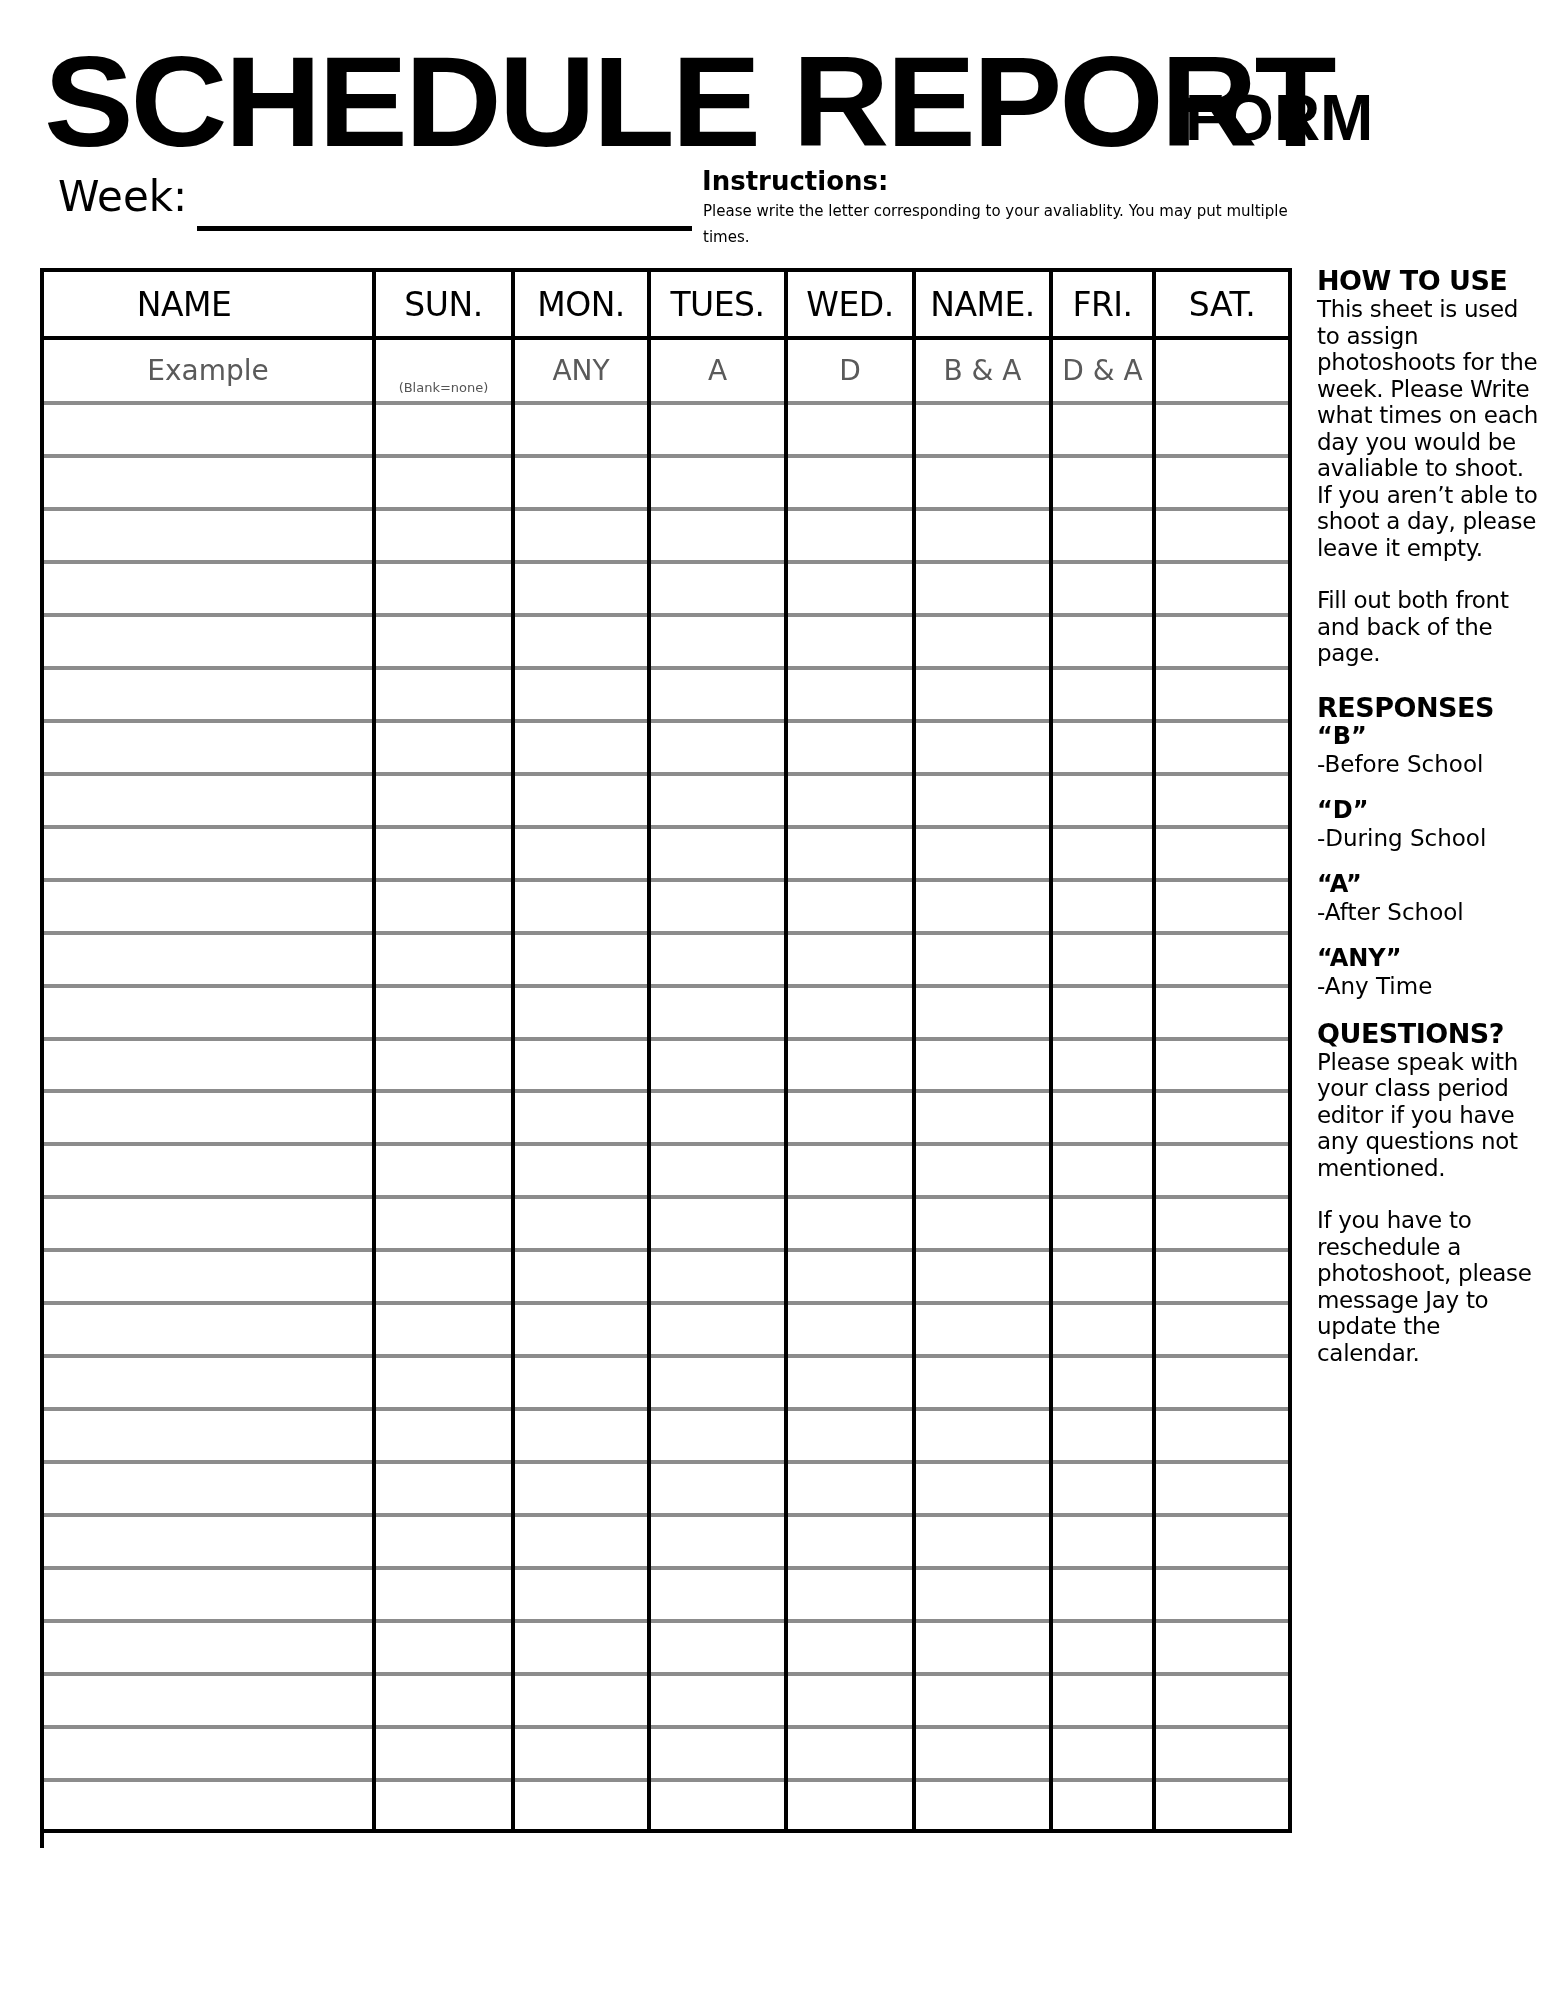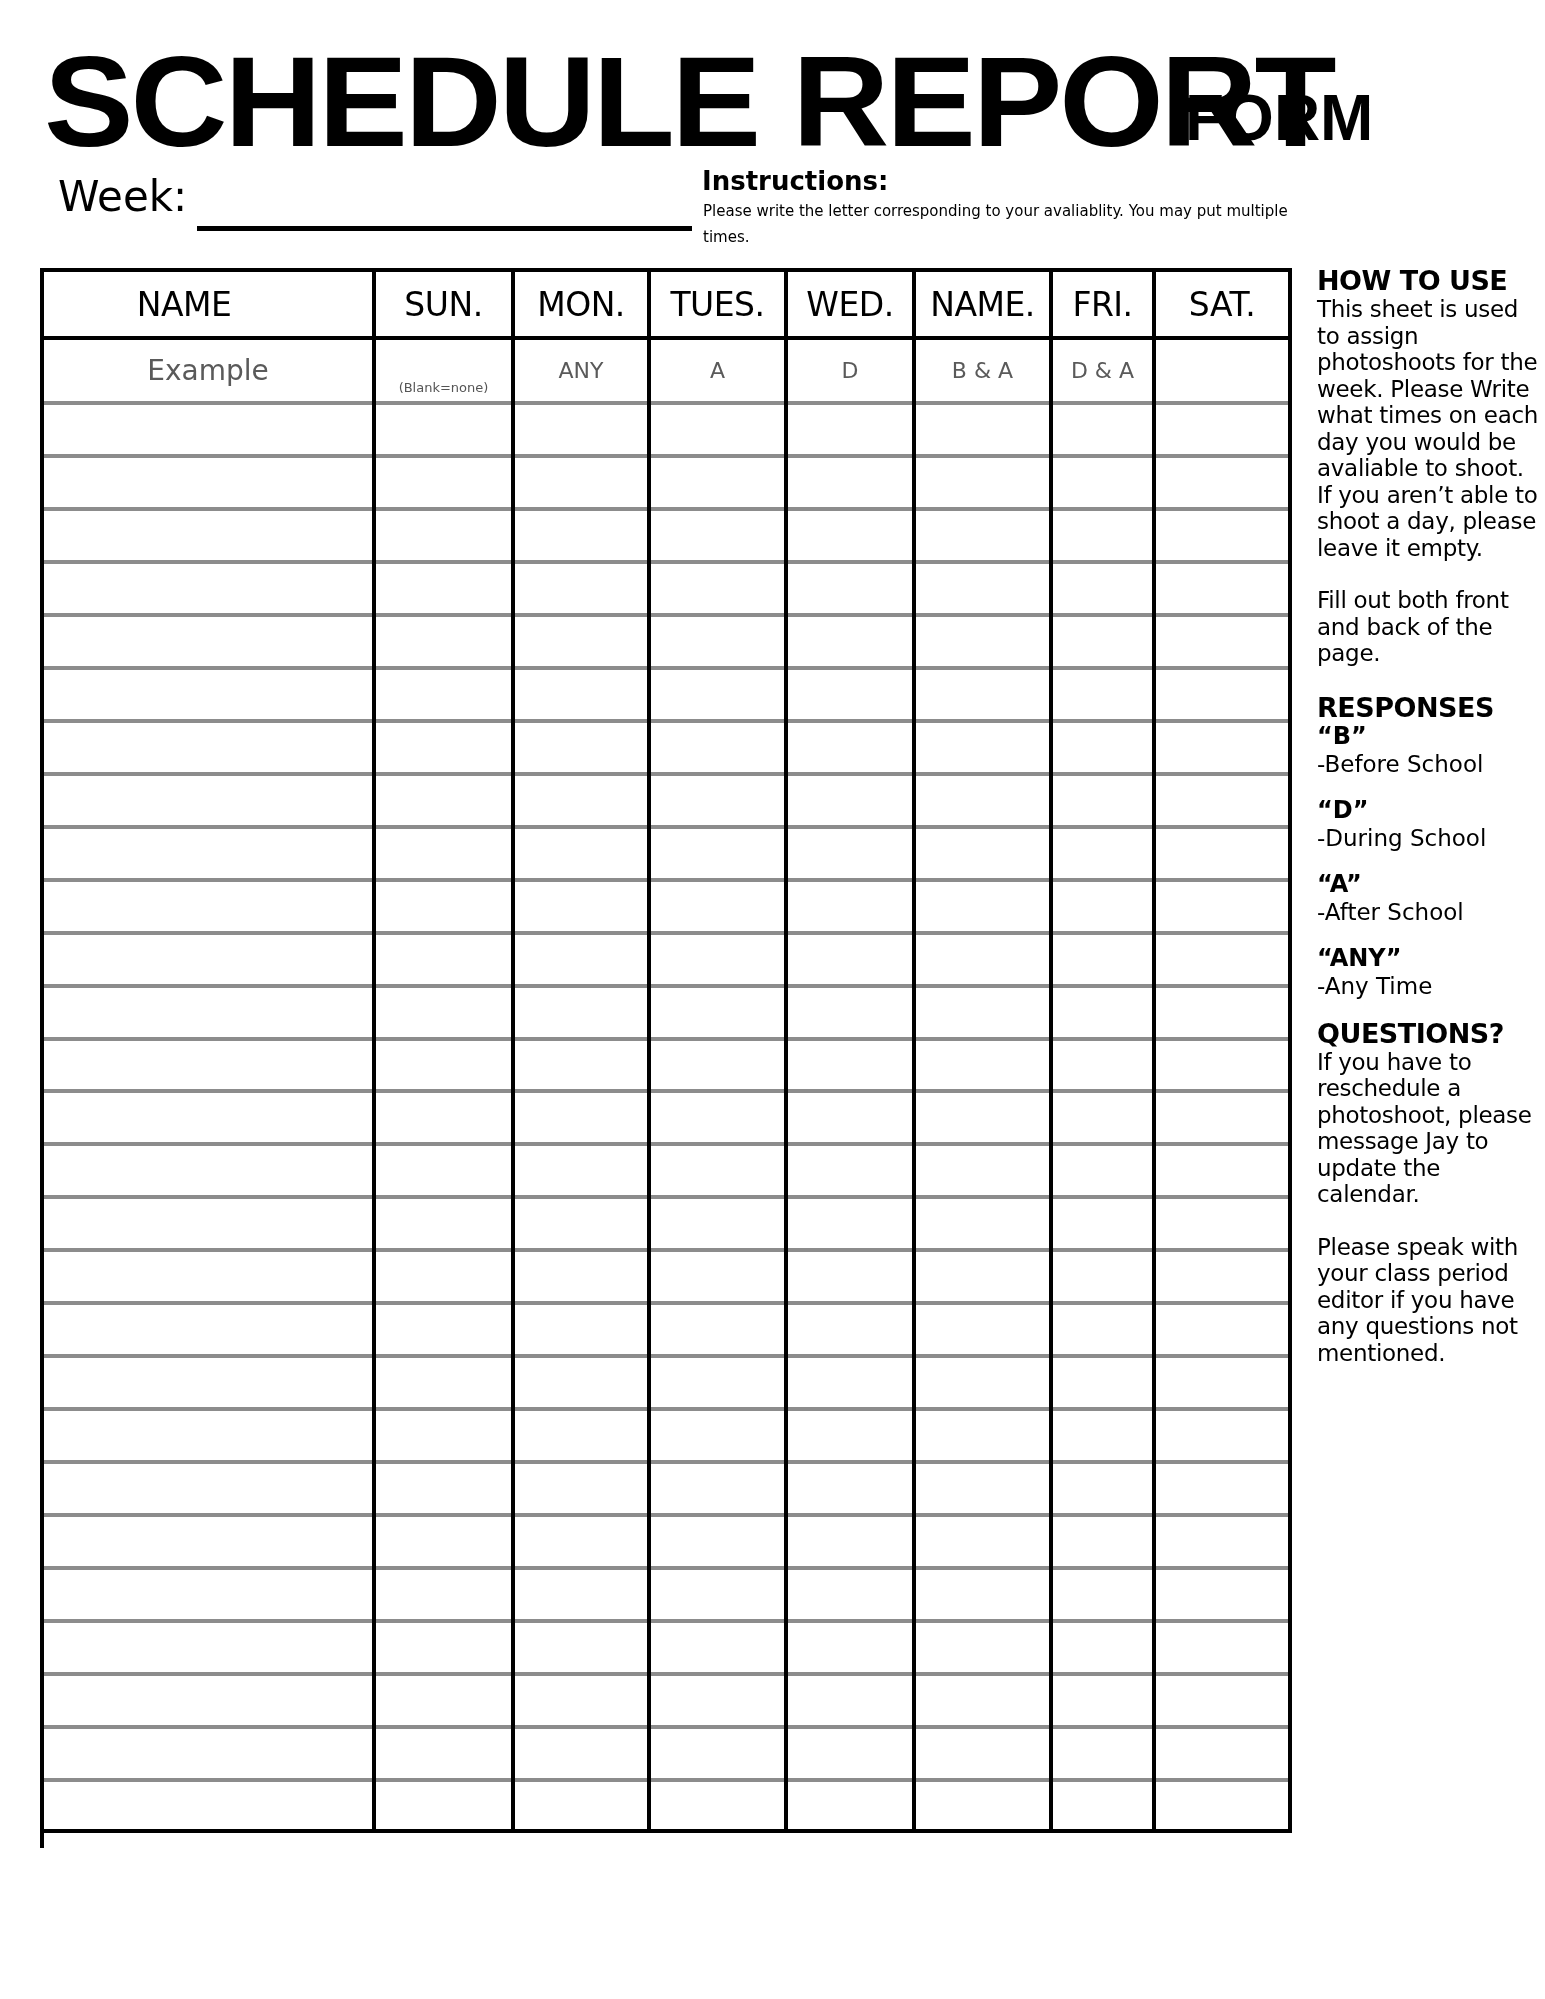--- a/index.html
+++ b/index.html
@@ -10,21 +10,21 @@
   #week-label { left: 58px; top: 172px; font-family: "DejaVu Sans", sans-serif; font-size: 42px; line-height: 50px; font-weight: normal; }
   #week-line { left: 197px; top: 226px; width: 495px; height: 5px; background: #000; }
   #instr-heading { left: 702px; top: 166px; font-family: "DejaVu Sans", sans-serif; font-weight: bold; font-size: 26px; line-height: 30px; }
   #instr-text { left: 703px; top: 198px; font-family: "DejaVu Sans", sans-serif; font-size: 15px; line-height: 26px; width: 600px; }
 
   #table { left: 40px; top: 268px; width: 1252px; height: 1565px; }
   .col-line { position: absolute; top: 0; width: 4px; background: #000; height: 100%; }
   .h-black { position: absolute; left: 0; height: 4px; background: #000; width: 100%; }
   .h-gray { position: absolute; left: 4px; height: 4px; background: #8c8c8c; width: calc(100% - 4px); }
   .hdr-cell { position: absolute; top: 0; height: 68px; display: flex; align-items: center; justify-content: center; font-family: "DejaVu Sans", sans-serif; font-size: 33px; letter-spacing: -0.5px; padding-top: 4px; box-sizing: border-box; }
-  .ex-cell { position: absolute; top: 72px; height: 62px; display: flex; align-items: center; justify-content: center; font-family: "DejaVu Sans", sans-serif; font-size: 22px; color: #5a5a5a; }
+  .ex-cell { position: absolute; top: 72px; height: 62px; display: flex; align-items: center; justify-content: center; font-family: "DejaVu Sans", sans-serif; font-size: 28px; color: #5a5a5a; }
   .ex-cell.small { align-items: flex-end; font-size: 13px; padding-bottom: 6px; box-sizing: border-box; color: #555; }
   .ex-cell.name { font-size: 28px; }
   .row-cell { position: absolute; }
   #left-stub { left: 40px; top: 1830px; width: 4px; height: 18px; background: #000; }
 
   #sidebar { left: 1317px; top: 260px; width: 228px; }
   .sb-head { font-family: "DejaVu Sans", sans-serif; font-weight: bold; font-size: 27px; line-height: 30px; letter-spacing: -0.5px; }
   .sb-code { font-family: "DejaVu Sans", sans-serif; font-weight: bold; font-size: 24px; line-height: 26px; margin-top: 0px; }
   .sb-desc { font-family: "DejaVu Sans", sans-serif; font-size: 23px; line-height: 30px; margin-bottom: 18px; }
   .sb-para { font-family: "DejaVu Sans", sans-serif; font-size: 23px; line-height: 26.5px; margin-bottom: 26px; letter-spacing: -0.3px; }
@@ -331,16 +331,16 @@
         <div class="sb-code">“D”</div>
         <div class="sb-desc">-During School</div>
         <div class="sb-code">“A”</div>
         <div class="sb-desc">-After School</div>
         <div class="sb-code">“ANY”</div>
         <div class="sb-desc">-Any Time</div>
       </div>
   </div>
   <div class="sb-section">
     <div class="sb-head">QUESTIONS?</div>
+    <div class="sb-para">Please speak with your class period editor if you have any questions not mentioned.</div>
     <div class="sb-para">If you have to reschedule a photoshoot, please message Jay to update the calendar.</div>
-    <div class="sb-para">Please speak with your class period editor if you have any questions not mentioned.</div>
   </div>
 </div>
 
 </body></html>

